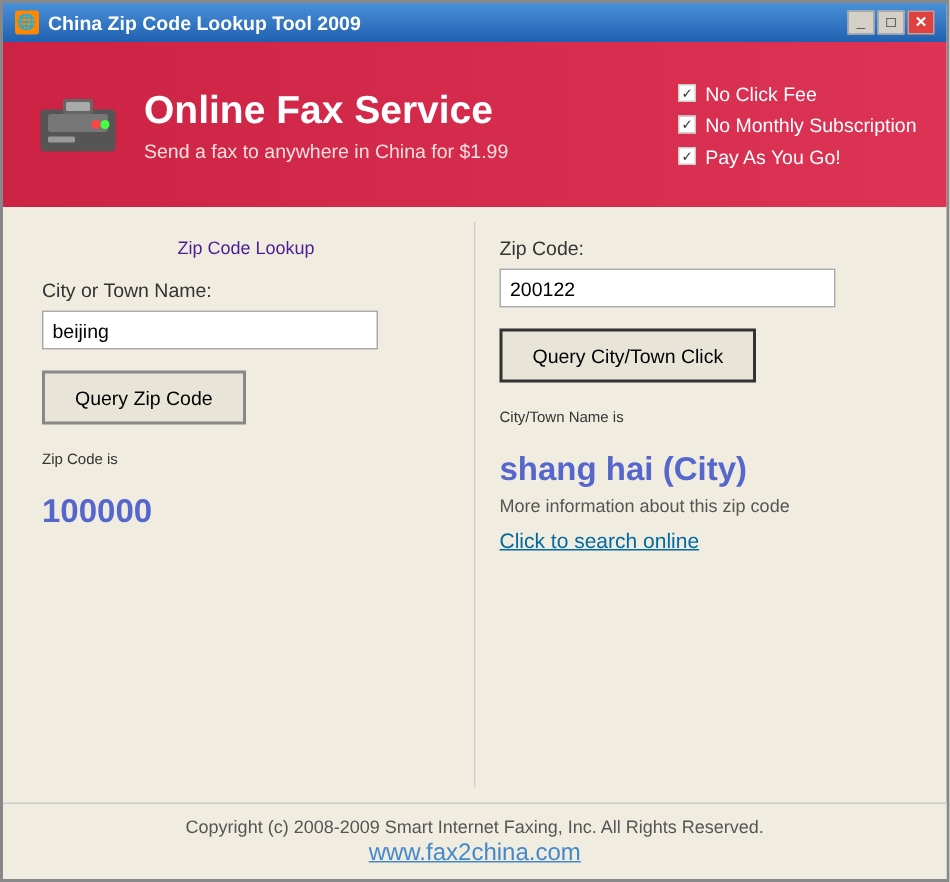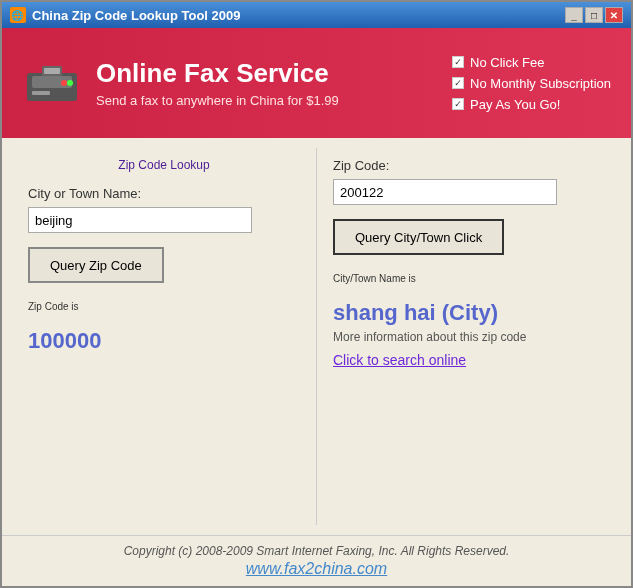--- a/index.html
+++ b/index.html
@@ -177,34 +177,33 @@
       font-weight: bold;
       color: #5566cc;
       margin-top: 16px;
     }
     .more-info {
       font-size: 12px;
       color: #555;
       margin-top: 4px;
     }
     .click-link {
-      color: #6d28d9;
+      color: #0369a1;
       text-decoration: underline;
       font-size: 14px;
       cursor: pointer;
       display: block;
       margin-top: 8px;
     }
 
     .footer {
       background: #f0ede0;
       border-top: 1px solid #ccc;
       padding: 8px;
       text-align: center;
-      font-style: italic;
     }
     .footer-text {
       font-size: 12px;
       color: #555;
     }
     .footer-link {
       color: #4488cc;
       text-decoration: underline;
       font-size: 16px;
       cursor: pointer;

